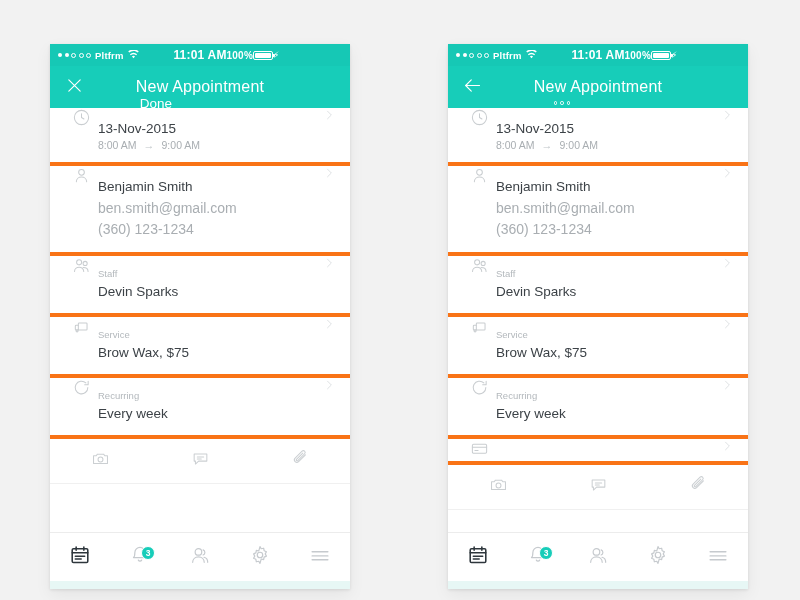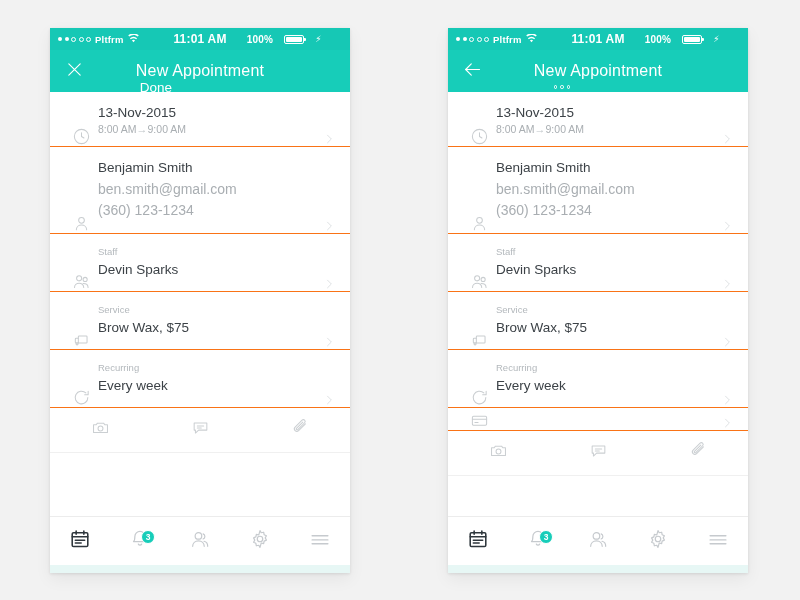--- a/index.html
+++ b/index.html
@@ -7,21 +7,21 @@
     width:800px;height:600px;
     background:#f2f2f2;
     font-family:"Liberation Sans","DejaVu Sans",sans-serif;
     overflow:hidden;
     position:relative;
   }
   .stage{position:absolute;inset:0;}
 
   .phone{
     position:absolute;
-    top:28px;
+    top:44px;
     width:300px;
     height:545px;
     background:#ffffff;
     overflow:hidden;
     box-shadow:0 1px 3px rgba(0,0,0,.10), 0 6px 16px rgba(0,0,0,.06);
   }
   .phone-left{left:50px;}
   .phone-right{left:448px;}
 
   
@@ -32,21 +32,21 @@
     display:flex;
     align-items:center;
     font-size:10px;
     font-weight:bold;
     padding:0 8px;
     box-sizing:border-box;
     letter-spacing:.2px;
   }
   .sb-left{display:flex;align-items:center;gap:4px;flex:1;}
   .sb-center{flex:0 0 auto;font-size:12px;}
-  .sb-right{display:flex;align-items:center;gap:11px;flex:1;justify-content:center;}
+  .sb-right{display:flex;align-items:center;gap:0;flex:1;justify-content:flex-start;}
   .dots{display:flex;gap:2.5px;align-items:center;}
   .dot{width:4px;height:4px;border-radius:50%;background:#fff;}
   .dot.hollow{background:transparent;border:1px solid #fff;width:3px;height:3px;}
   .carrier{font-size:9.5px;}
   .wifi{display:inline-block;}
   .battery{
     width:20px;height:9px;border:1px solid #fff;border-radius:2px;
     position:relative;box-sizing:border-box;padding:1px;
   }
   .battery:after{
@@ -77,24 +77,24 @@
     letter-spacing:.2px;
     pointer-events:none;
   }
   .done-btn{font-size:13.5px;color:#fff;font-weight:normal;}
   .kebab{display:flex;gap:3px;align-items:center;}
   .kebab b{display:block;width:3.5px;height:3.5px;border-radius:50%;border:1px solid #ffffff;box-sizing:border-box;}
 
   
   .list{background:#fff;}
   .row{
-    display:flex;align-items:flex-end;
+    display:flex;align-items:flex-start;
     padding:0 14px 0 14px;
     box-sizing:border-box;
-    border-bottom:1px solid #f97316;
+    border-bottom:4px solid #f97316;
     background:#fff;
     position:relative;
   }
   .row-icon{
     width:34px;flex:0 0 34px;
     display:flex;align-items:center;justify-content:center;
     color:#c9cdd0;
   }
   .row-body{flex:1;padding:11px 0;min-width:0;}
   .row-chev{
@@ -104,21 +104,21 @@
   .r-label{
     font-size:9.5px;color:#b3b8bc;line-height:1.45;
     margin-bottom:1px;
   }
   .r-title{
     font-size:13.5px;color:#3c4247;line-height:1.5;
   }
   .r-sub{
     font-size:14px;color:#a9aeb2;line-height:1.55;
   }
-  .time-line{display:flex;align-items:center;font-size:10.5px;color:#a9aeb2;}
+  .time-line{display:flex;align-items:center;gap:7px;font-size:10.5px;color:#a9aeb2;}
   .arrow-glyph{color:#bfc4c8;font-size:11px;}
 
   
   .attachbar{
     display:flex;align-items:center;
     height:44px;
     border-bottom:1px solid #f0f0f0;
     background:#fff;
   }
   .attach-btn{

